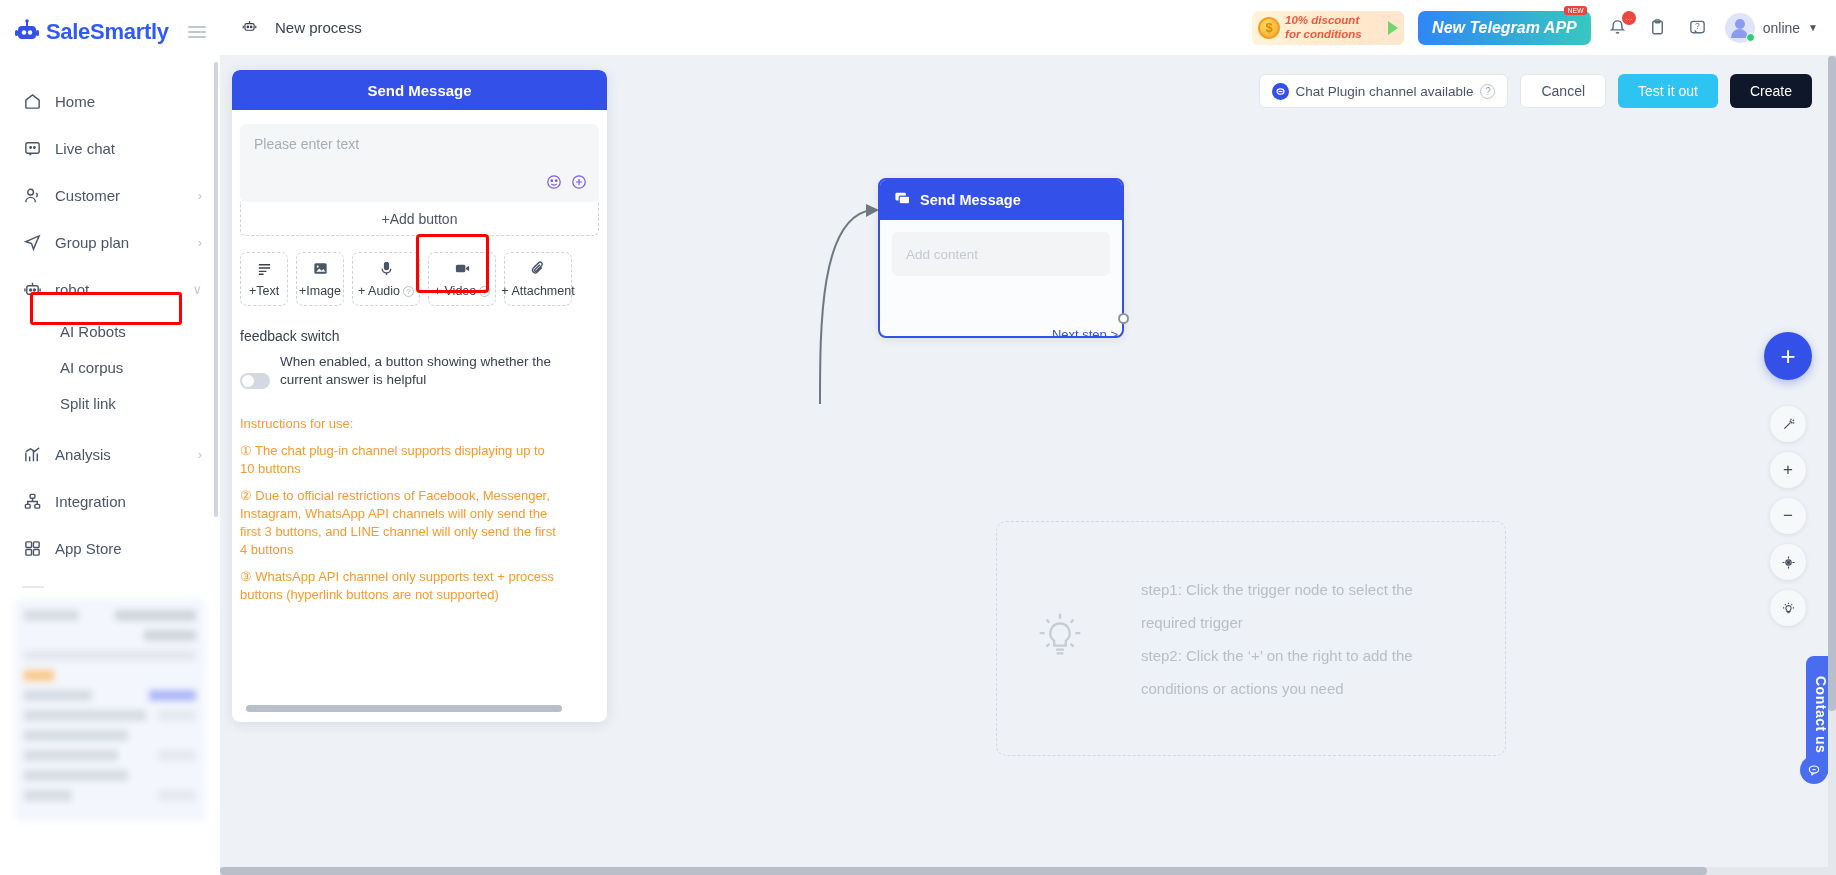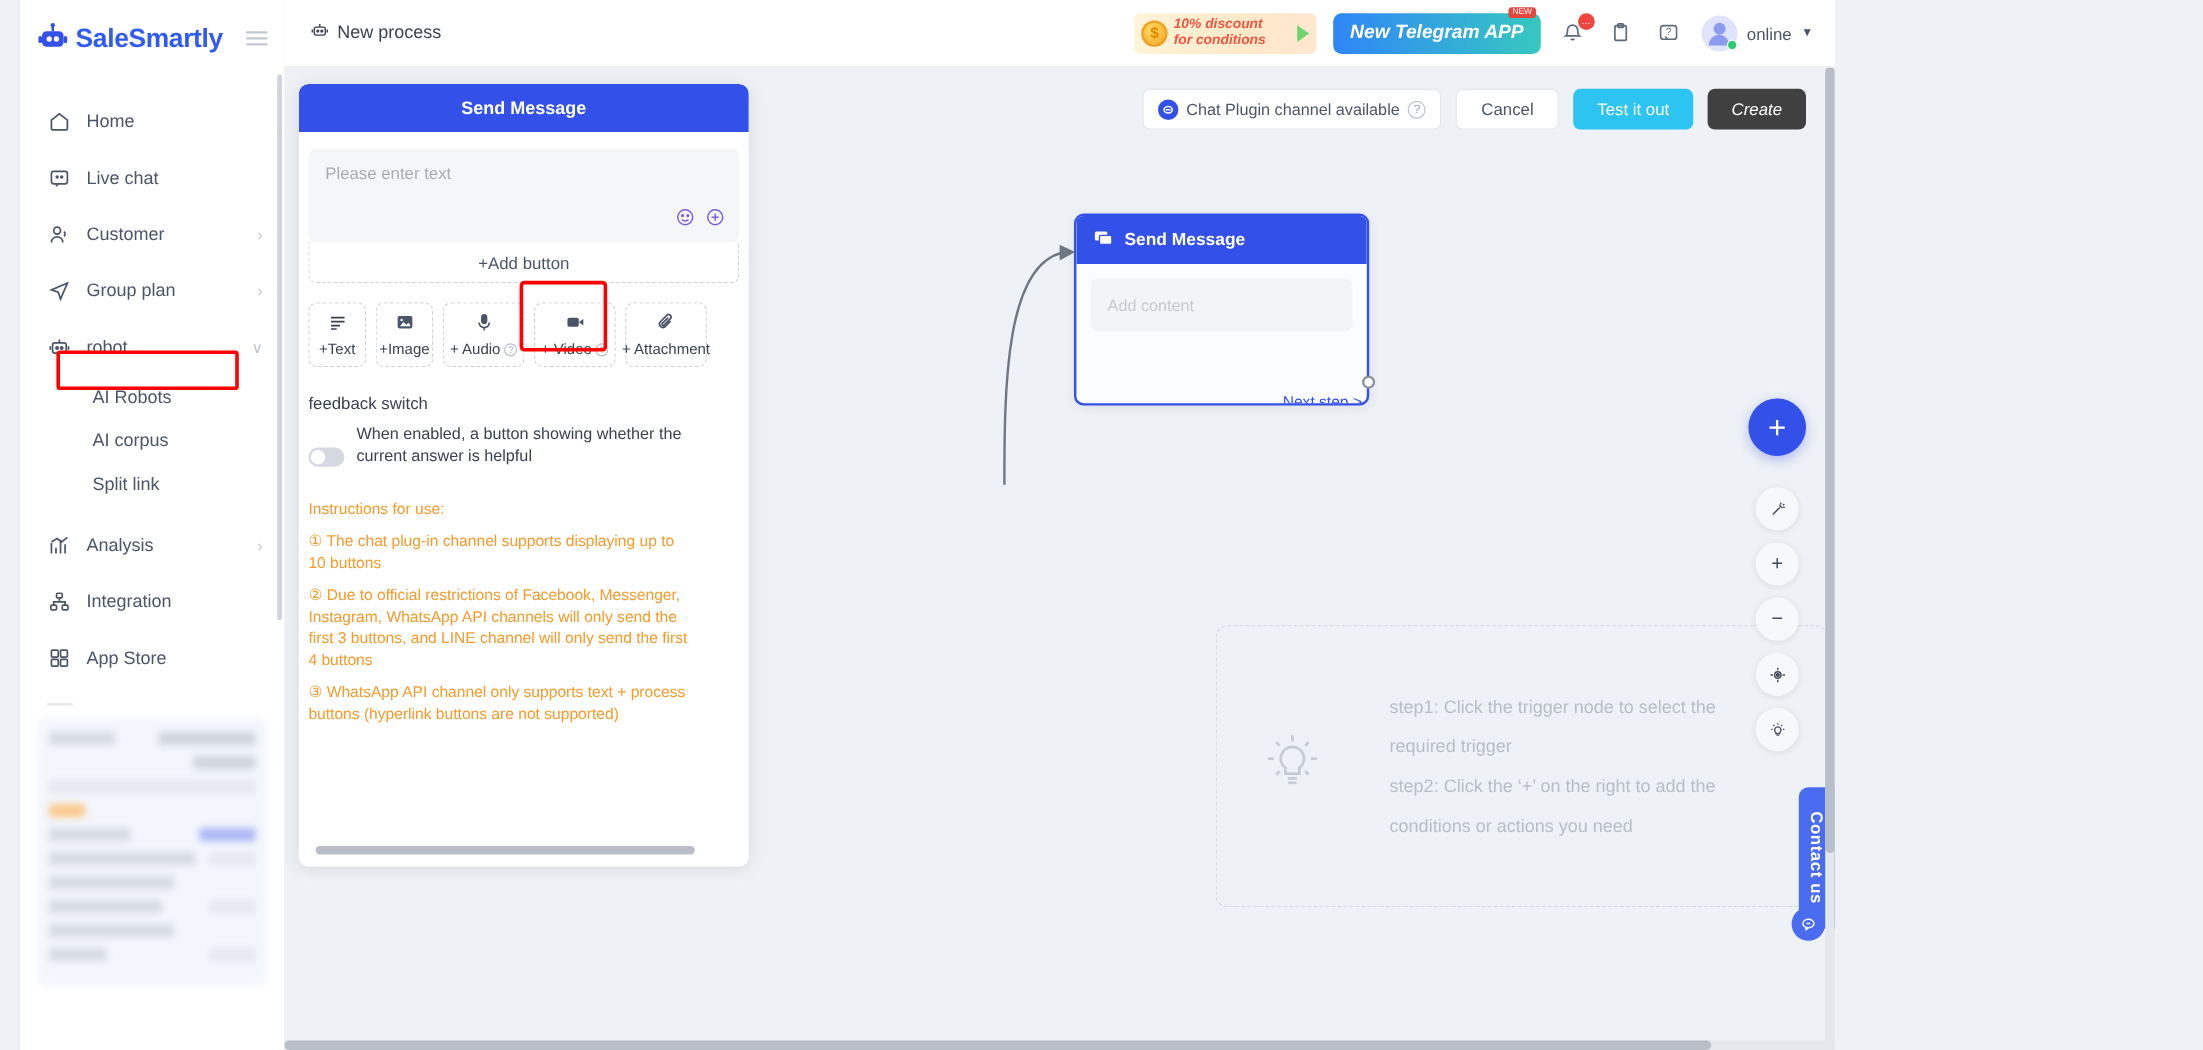--- a/index.html
+++ b/index.html
@@ -3,21 +3,21 @@
 <meta charset="utf-8">
 <style>
   * { box-sizing: border-box; margin: 0; padding: 0; }
   html, body {
     width: 1836px; height: 875px;
     font-family: "Liberation Sans", sans-serif;
     background: #eef1f5;
     overflow: hidden;
     color: #2b3a4b;
   }
-  .app { position: relative; width: 1529px; height: 875px; display: flex; padding-left: 17px; }
+  .app { position: relative; width: 1836px; height: 875px; display: flex; }
 
   
   .sidebar {
     width: 220px; height: 875px; background: #fff;
     position: relative; flex: 0 0 220px;
     display: flex; flex-direction: column;
   }
   .brand {
     height: 64px; display: flex; align-items: center; padding: 0 14px 0 14px; gap: 6px;
   }
@@ -66,21 +66,21 @@
   }
 
   
   .main { flex: 1 1 auto; display: flex; flex-direction: column; position: relative; min-width: 0; }
 
   .topbar {
     height: 56px; background: #fff; display: flex; align-items: center;
     padding: 0 18px 0 22px; gap: 10px; border-bottom: 1px solid #eef0f3;
     position: relative; z-index: 12;
   }
-  .proc-title { display: flex; align-items: center; gap: 7px; font-size: 15px; color: #39424f; }
+  .proc-title { display: flex; align-items: center; gap: 18px; font-size: 15px; color: #39424f; }
   .topbar-right { margin-left: auto; display: flex; align-items: center; gap: 14px; }
 
   .promo-banner {
     width: 152px; height: 34px; border-radius: 6px;
     background: linear-gradient(90deg,#fff3d9,#ffe9c9 60%,#ffe6cf);
     display: flex; align-items: center; padding: 0 6px; gap: 5px;
     position: relative; overflow: hidden; cursor: pointer;
   }
   .coin { width: 22px; height: 22px; border-radius: 50%; background: radial-gradient(circle at 35% 32%, #ffd964, #f5a623); border: 2px solid #f0a020; display:flex; align-items:center; justify-content:center; color:#e08800; font-weight:bold; font-size:13px;}
   .promo-text { font-size: 11.5px; font-weight: bold; color: #f0563f; line-height: 1.15; font-style: italic; }
@@ -115,21 +115,21 @@
   }
   .chip {
     height: 34px; background: #fff; border: 1px solid #e3e7ec; border-radius: 6px;
     display: flex; align-items: center; gap: 7px; padding: 0 12px; font-size: 13.5px; color: #4a5568; cursor: pointer;
   }
   .chip .circ { width: 17px;height:17px;border-radius:50%;background:#3350e8;display:flex;align-items:center;justify-content:center;}
   .q-mark { width: 15px; height: 15px; border-radius: 50%; border: 1px solid #b9c0ca; color: #9aa3ae; font-size: 10px; display: flex; align-items: center; justify-content: center; }
   .btn { height: 34px; border-radius: 6px; padding: 0 20px; font-size: 14px; display: flex; align-items: center; justify-content: center; cursor: pointer; }
   .btn-cancel { background: #fff; border: 1px solid #e3e7ec; color: #4a5568; }
   .btn-test { background: #2ec4f1; color: #fff; }
-  .btn-create { background: #404040; color: #fff; font-style: italic; }
+  .btn-create { background: #0f172a; color: #fff; }
 
   
   .editor {
     position: absolute; left: 12px; top: 14px; width: 375px; height: 652px;
     background: #fff; border-radius: 8px; box-shadow: 0 2px 14px rgba(31,45,70,.10);
     z-index: 13; display: flex; flex-direction: column; overflow: hidden;
   }
   .editor-head {
     height: 40px; background: #3350e8; color: #fff; display: flex; align-items: center;
     justify-content: center; font-size: 15px; font-weight: bold; border-radius: 8px 8px 0 0;

